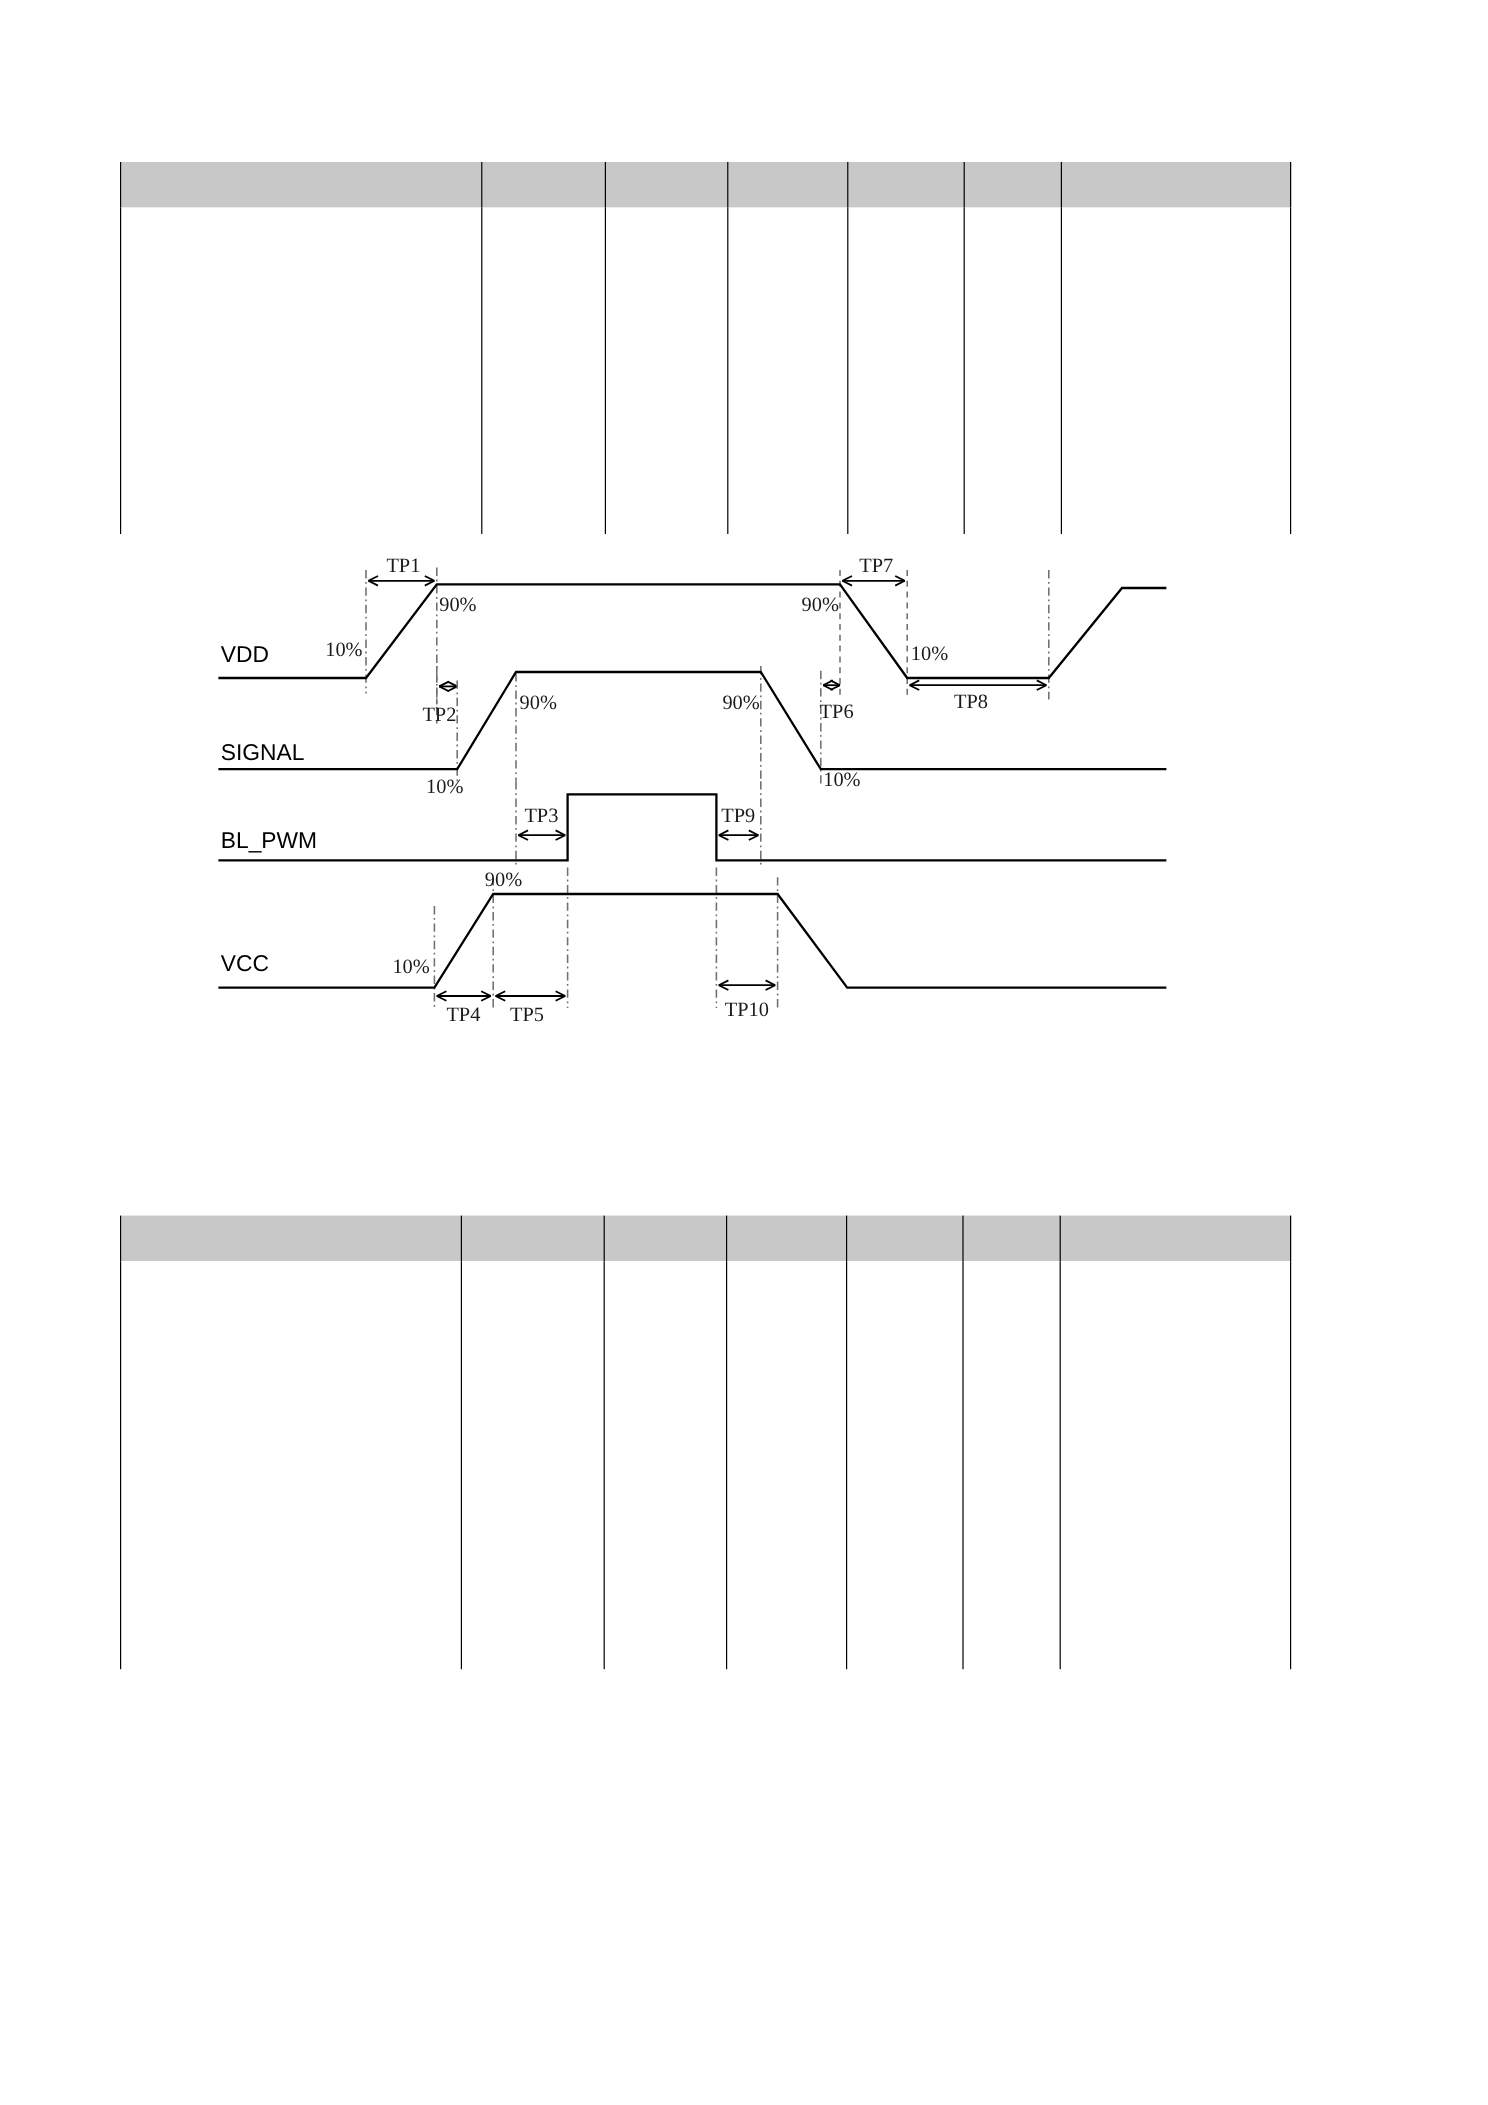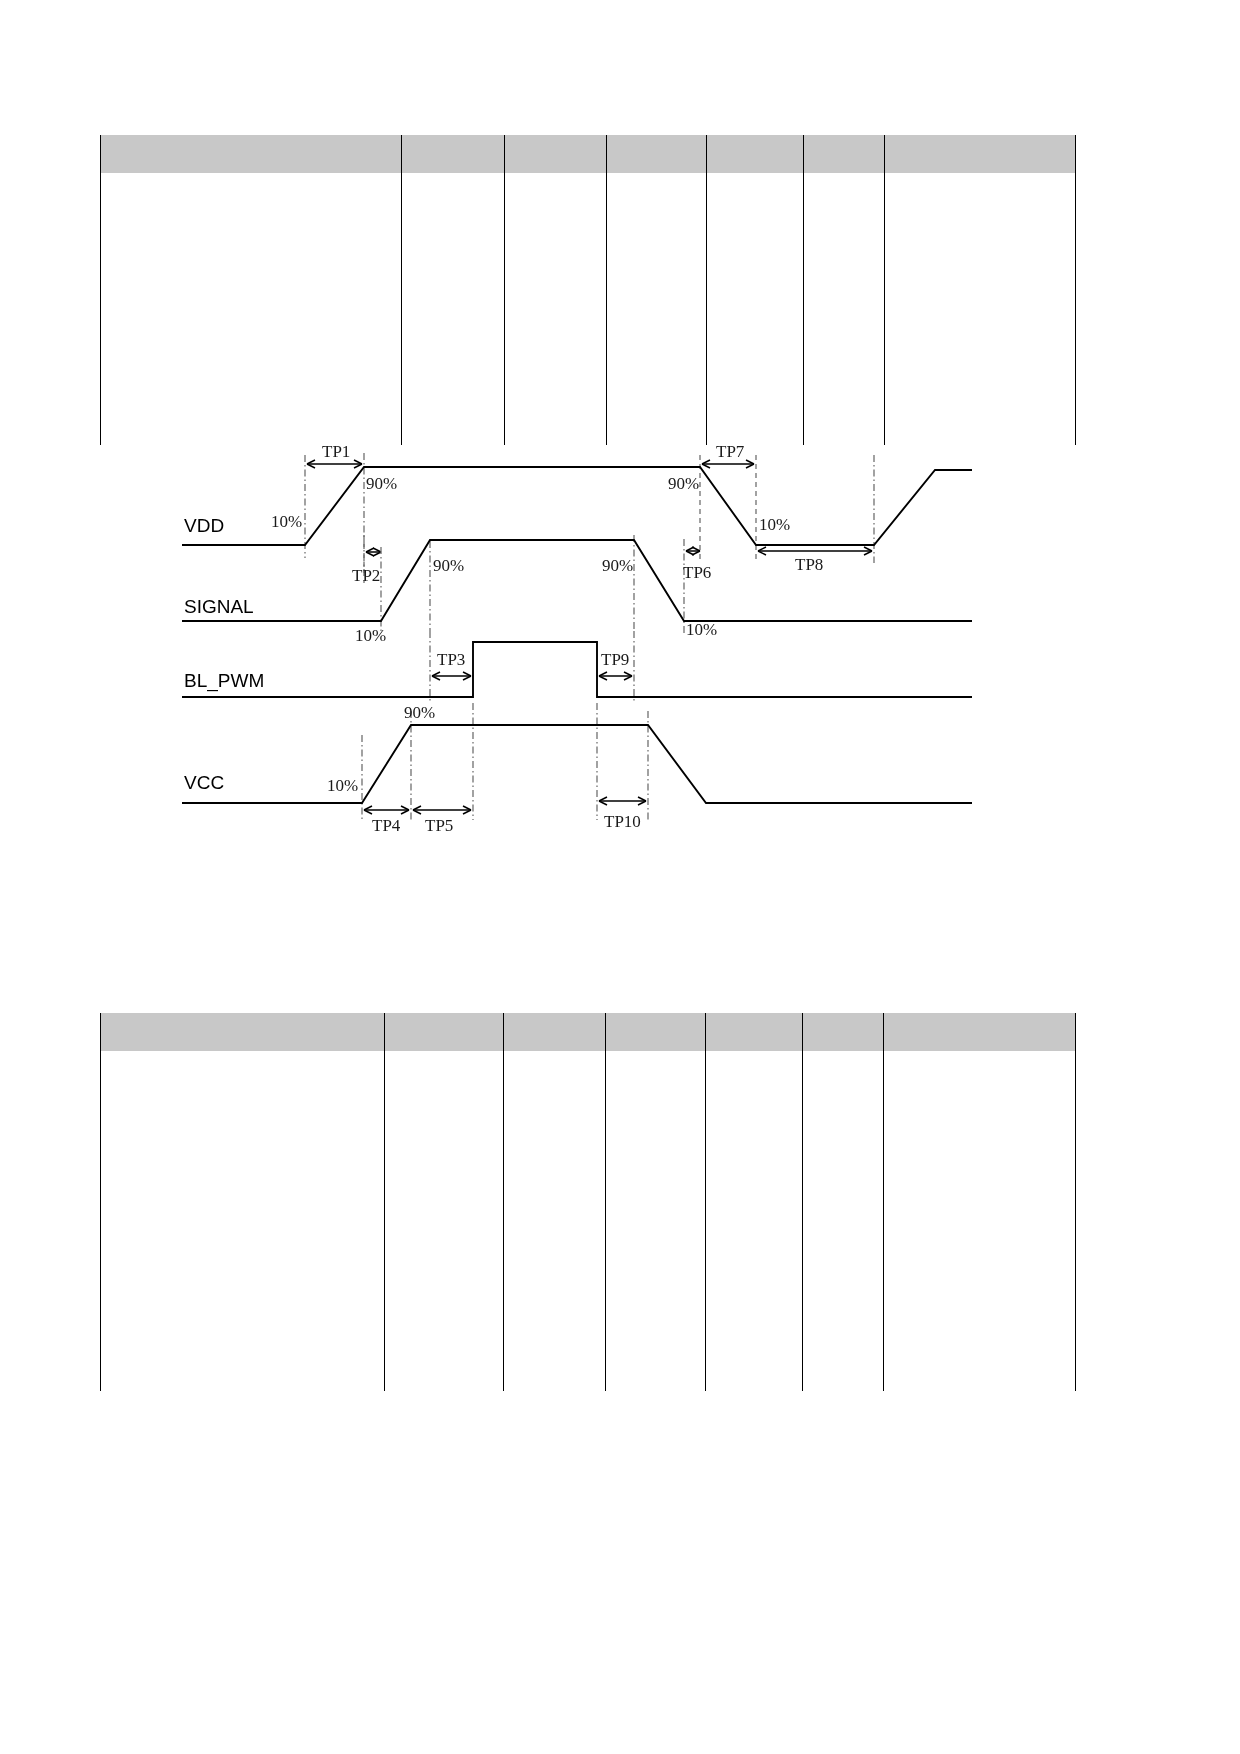--- a/index.html
+++ b/index.html
@@ -43,21 +43,21 @@
   }
   #table-top { left: 100px; top: 135px; width: 968px; }
   #table-top tr.body-row td { height: 272px; }
   #table-bottom { left: 100px; top: 1013px; width: 968px; }
   #table-bottom tr.body-row td { height: 340px; }
 
   
   #wave-area {
     position: absolute;
     left: 0;
-    top: 435px;
+    top: 455px;
     width: 1240px;
     height: 420px;
   }
   #wave-svg { display: block; }
 
   .wv-label {
     font-family: "Liberation Sans", sans-serif;
     font-size: 19px;
     fill: #000;
   }

